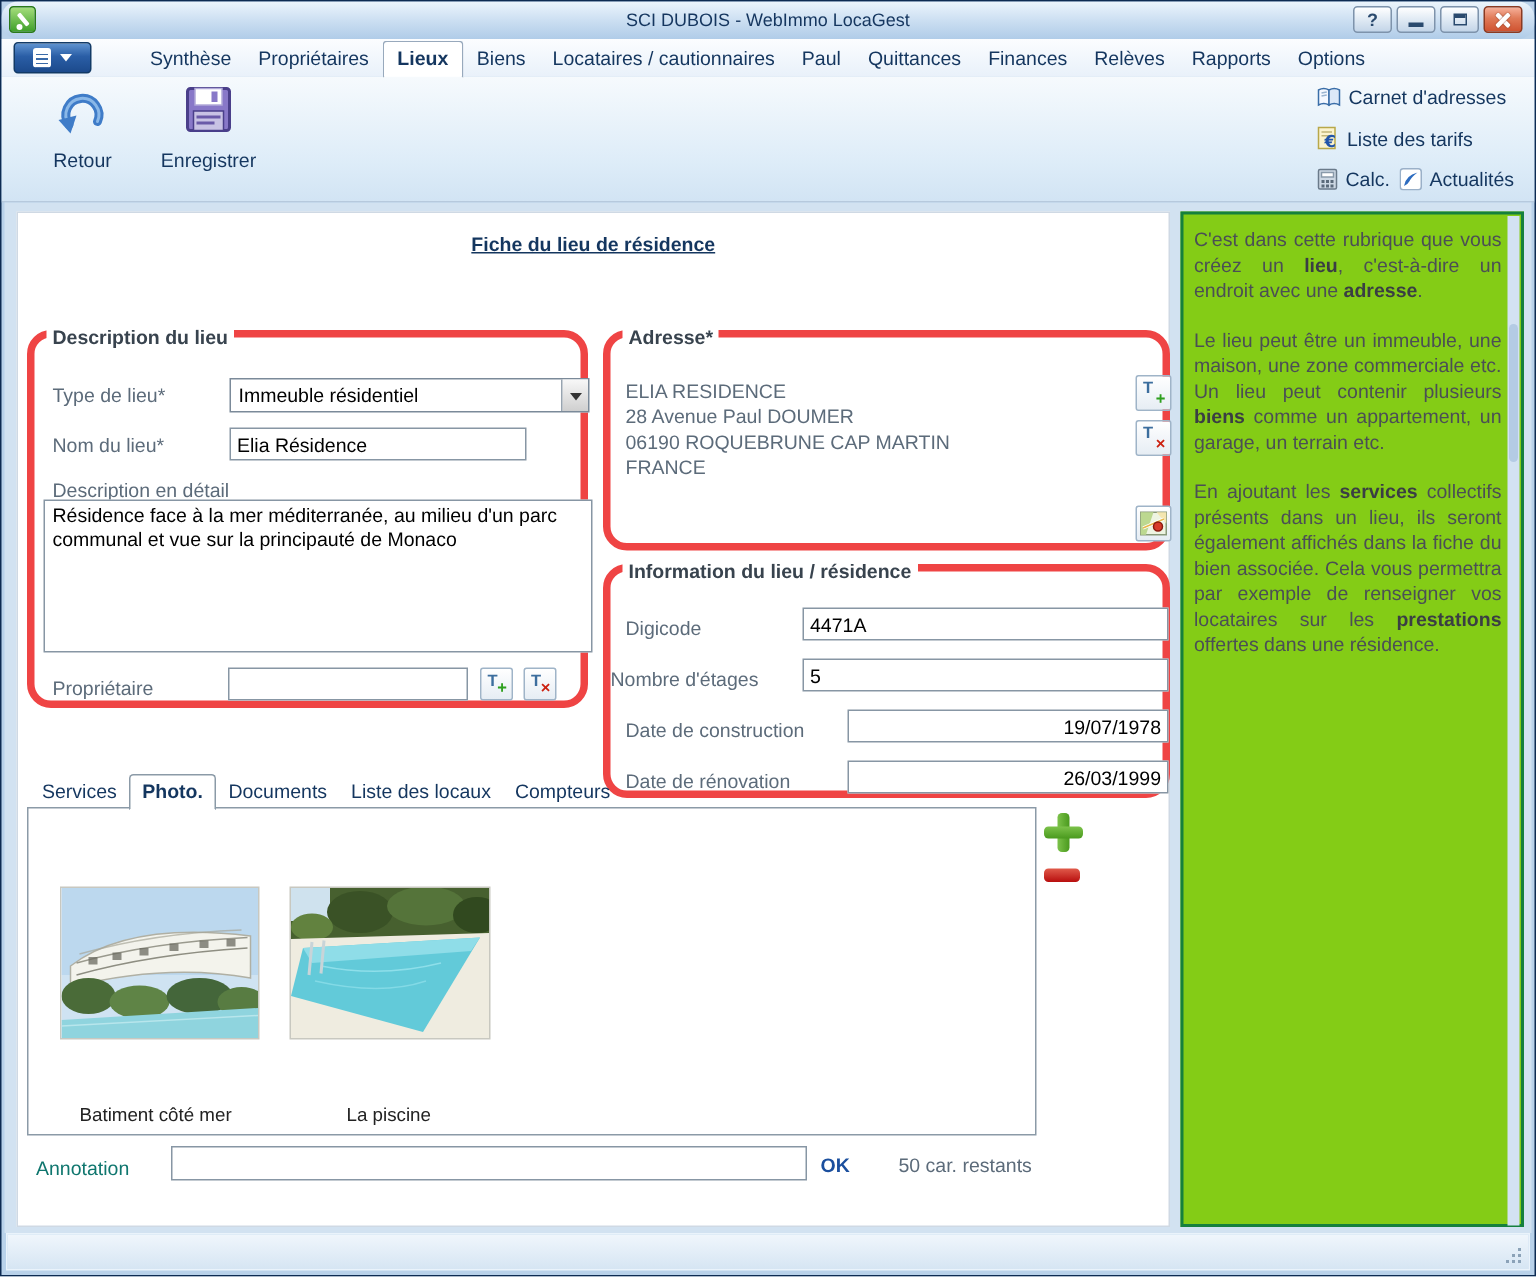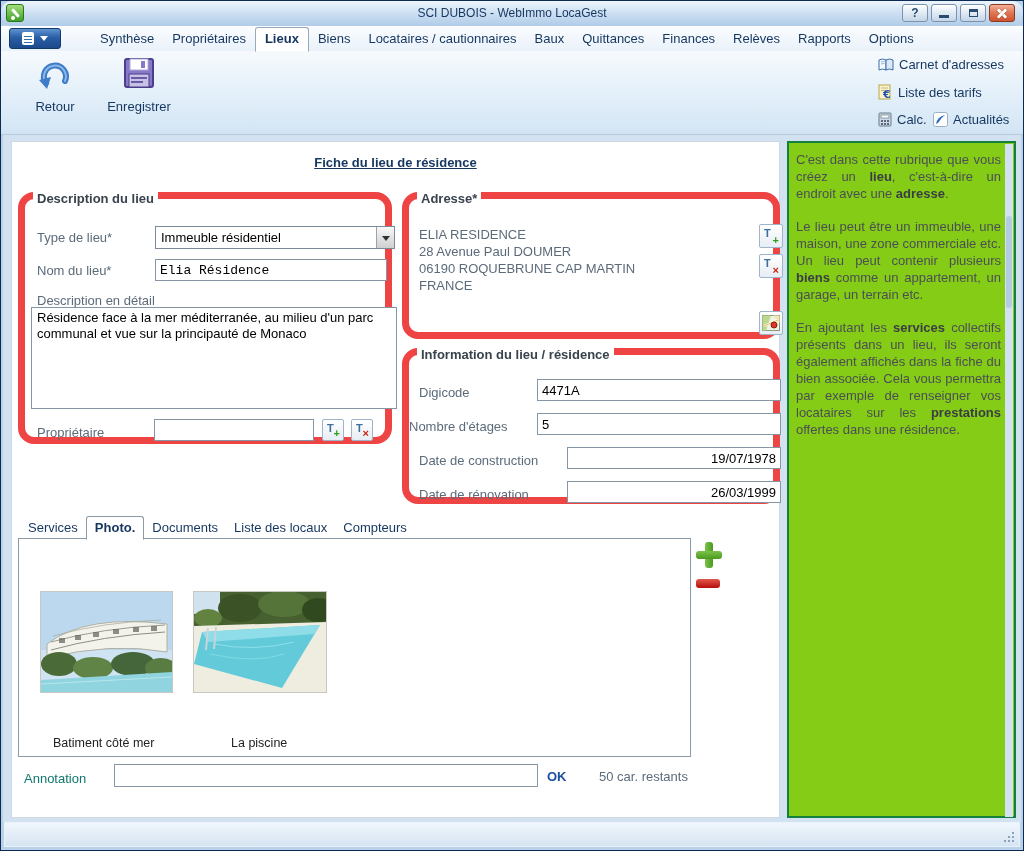--- a/index.html
+++ b/index.html
@@ -43,21 +43,21 @@
   .tool-btn .lbl{font-size:13px;color:#14365f;margin-top:5px;}
   .rr{position:absolute;left:875px;top:4px;width:146px;height:76px;}
   .link{position:absolute;display:flex;align-items:center;gap:5px;font-size:13px;color:#14365f;white-space:nowrap;}
 
   
   .client{position:absolute;left:2px;right:2px;top:134px;bottom:28px;background:#d2e2f1;}
   .panel{position:absolute;left:10px;top:140px;width:769px;height:677px;background:#fff;border:1px solid #cfd9e4;box-sizing:border-box;}
   .form-title{position:absolute;left:0;top:13px;width:100%;text-align:center;font-size:13px;font-weight:bold;
               color:#14365f;text-decoration:underline;}
 
-  .group{position:absolute;border:7px solid #ef4444;border-radius:16px;box-sizing:border-box;}
+  .group{position:absolute;border:5px solid #ef4444;border-radius:16px;box-sizing:border-box;margin-top:28px;}
   .group>.gtitle{position:absolute;top:-8px;left:8px;background:#fff;padding:0 4px;font-size:13px;font-weight:bold;color:#38434e;white-space:nowrap;}
   .flabel{position:absolute;font-size:13px;color:#5c6b7a;white-space:nowrap;}
   .tinput{position:absolute;box-sizing:border-box;border:1px solid #8796a4;background:#fff;font-size:13px;
           font-family:"Liberation Sans","DejaVu Sans",sans-serif;padding:1px 4px;color:#000;}
   .tinput.right{text-align:right;}
   textarea.tinput{resize:none;line-height:16px;padding:2px 5px;}
   .combo{position:absolute;box-sizing:border-box;border:1px solid #7b8a99;background:#fff;display:flex;align-items:center;}
   .combo .cval{flex:1;font-size:13px;padding:0 5px;color:#000;white-space:nowrap;overflow:hidden;}
   .combo .cbtn{width:17px;align-self:stretch;border-left:1px solid #98a4b0;background:linear-gradient(#f8f8f8,#cfcfcf);
                display:flex;align-items:center;justify-content:center;}
@@ -135,21 +135,21 @@
     <div class="appmenu">
       <span class="pages"></span>
       <span class="caret"></span>
     </div>
     <div class="tabs">
       <span class="tab">Synthèse</span>
       <span class="tab">Propriétaires</span>
       <span class="tab active">Lieux</span>
       <span class="tab">Biens</span>
       <span class="tab">Locataires / cautionnaires</span>
-      <span class="tab">Baux</span>
+      <span class="tab">Paul</span>
       <span class="tab">Quittances</span>
       <span class="tab">Finances</span>
       <span class="tab">Relèves</span>
       <span class="tab">Rapports</span>
       <span class="tab">Options</span>
     </div>
   </div>
 
   <div class="ribbon">
     <div class="tool-btn" style="left:16px;">
@@ -224,21 +224,21 @@
     <div class="group" style="left:6px;top:50px;width:374px;height:252px;">
       <span class="gtitle">Description du lieu</span>
       <span class="flabel" style="left:12px;top:31px;">Type de lieu*</span>
       <div class="combo" style="left:130px;top:27px;width:240px;height:23px;">
         <span class="cval">Immeuble résidentiel</span>
         <span class="cbtn">
             <i></i>
           </span>
       </div>
       <span class="flabel" style="left:12px;top:64px;">Nom du lieu*</span>
-      <input class="tinput" style="left: 130px; top: 60px; width: 232px; height: 22px; font-family: Liberation Mono, monospace;" value="Elia Résidence">
+      <input class="tinput" style="left: 130px; top: 60px; width: 198px; height: 22px;" value="Elia Résidence">
       <span class="flabel" style="left:12px;top:94px;">Description en détail</span>
       <textarea class="tinput" style="left: 6px; top: 108px; width: 366px; height: 102px;">Résidence face à la mer méditerranée, au milieu d'un parc communal et vue sur la principauté de Monaco</textarea>
       <span class="flabel" style="left:12px;top:226px;">Propriétaire</span>
       <input class="tinput" style="left: 129px; top: 220px; width: 160px; height: 22px;" value="">
       <span class="tbtn" style="left:297px;top:220px;">
           <span class="T">T</span>
           <span class="pg">+</span>
         </span>
       <span class="tbtn" style="left:326px;top:220px;">
           <span class="T">T</span>

